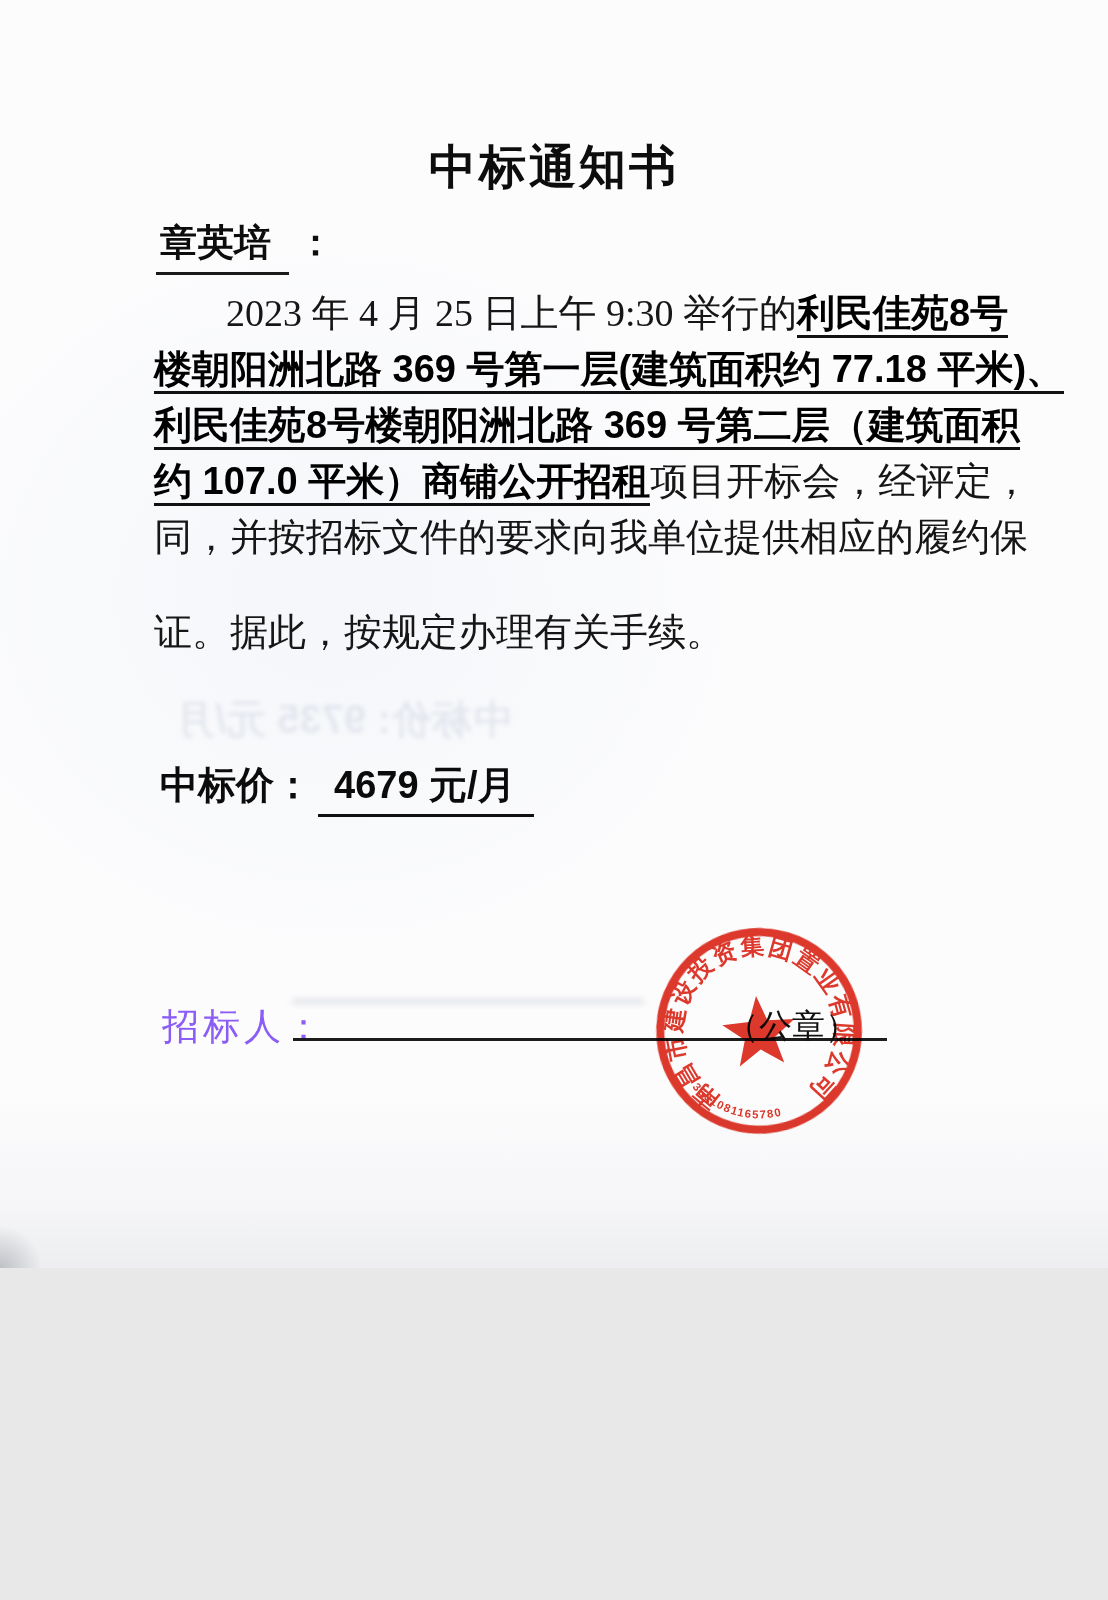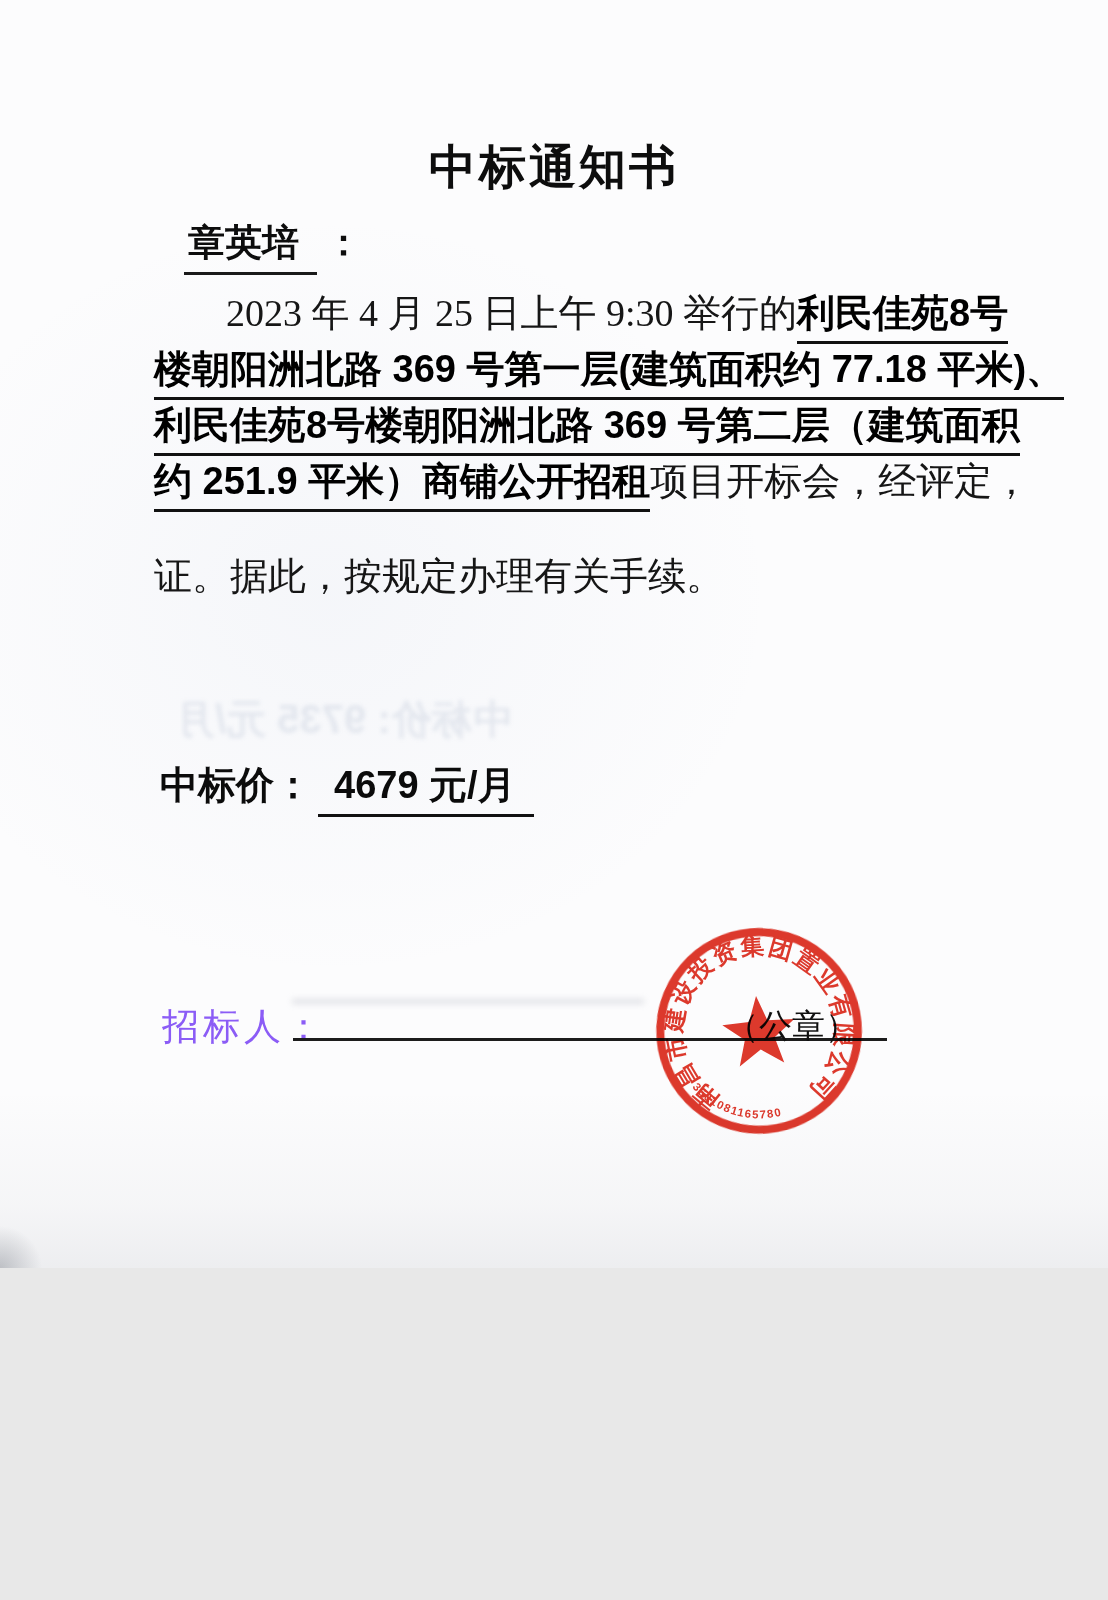--- a/index.html
+++ b/index.html
@@ -25,42 +25,42 @@
   .title {
     position: absolute; top: 136px; left: 0; width: 100%;
     text-align: center;
     font-family: "Liberation Sans", "DejaVu Sans", sans-serif;
     font-weight: 700; font-size: 47px; letter-spacing: 3px;
     color: #0d0d0d;
   }
   .addressee {
     position: absolute; top: 218px; left: 156px;
     font-family: "Liberation Sans", "DejaVu Sans", sans-serif;
-    font-weight: 700; font-size: 37px; color: #0d0d0d; margin-left: 28px;
+    font-weight: 700; font-size: 37px; color: #0d0d0d;
   }
   .addressee .name {
     display: inline-block;
     border-bottom: 3px solid #1a1a1a;
     padding: 0 18px 4px 4px;
   }
   .addressee .colon { margin-left: 8px; }
   .para { position: absolute; left: 154px; top: 287px; width: 804px; z-index: 2; }
   .line {
     height: 56px; line-height: 52px;
     font-size: 38px;
     text-align: justify; text-align-last: justify;
     white-space: nowrap;
   }
   .line.last { text-align-last: left; margin-top: 39px; }
   .line.indent { text-indent: 72px; }
   .em {
     font-family: "Liberation Sans", "DejaVu Sans", sans-serif;
     font-weight: 700; color: #000;
     border-bottom: 3.5px solid #111;
-    padding-bottom: 7px;
+    padding-bottom: 1px;
   }
   .ghost {
     position: absolute; top: 692px; left: 175px; z-index: 1;
     font-family: "Liberation Sans", "DejaVu Sans", sans-serif;
     font-weight: 700; font-size: 40px;
     color: rgba(105,128,165,0.14);
     transform: scaleX(-1);
     filter: blur(2px);
   }
   .price-row {
@@ -113,21 +113,22 @@
   <div class="scan-overlay"></div>
 
   <div class="title">中标通知书</div>
 
   <div class="addressee"><span class="name">章英培</span><span class="colon">：</span></div>
 
   <div class="para">
     <div class="line indent"><span>2023 年 4 月 25 日上午 9:30 举行的</span><span class="em">利民佳苑8号</span></div>
     <div class="line"><span class="em">楼朝阳洲北路 369 号第一层(建筑面积约 77.18 平米)、</span></div>
     <div class="line"><span class="em">利民佳苑8号楼朝阳洲北路 369 号第二层（建筑面积</span></div>
-    <div class="line"><span class="em">约 251.9 平米）商铺公开招租</span><span>项目开标会，经评定，</span></div>
+    <div class="line"><span class="em">约 107.0 平米）商铺公开招租</span><span>项目开标会，经评定，</span></div>
+    <div class="line"><span>同，并按招标文件的要求向我单位提供相应的履约保</span></div>
     <div class="line last"><span>证。据此，按规定办理有关手续。</span></div>
   </div>
 
   <div class="ghost">中标价: 9735 元/月</div>
 
   <div class="price-row"><span>中标价：</span><span class="value">4679 元/月</span></div>
 
   <div class="signature-smudge"></div>
   <div class="tenderer-label">招标人：</div>
   <div class="signature-line"></div>

